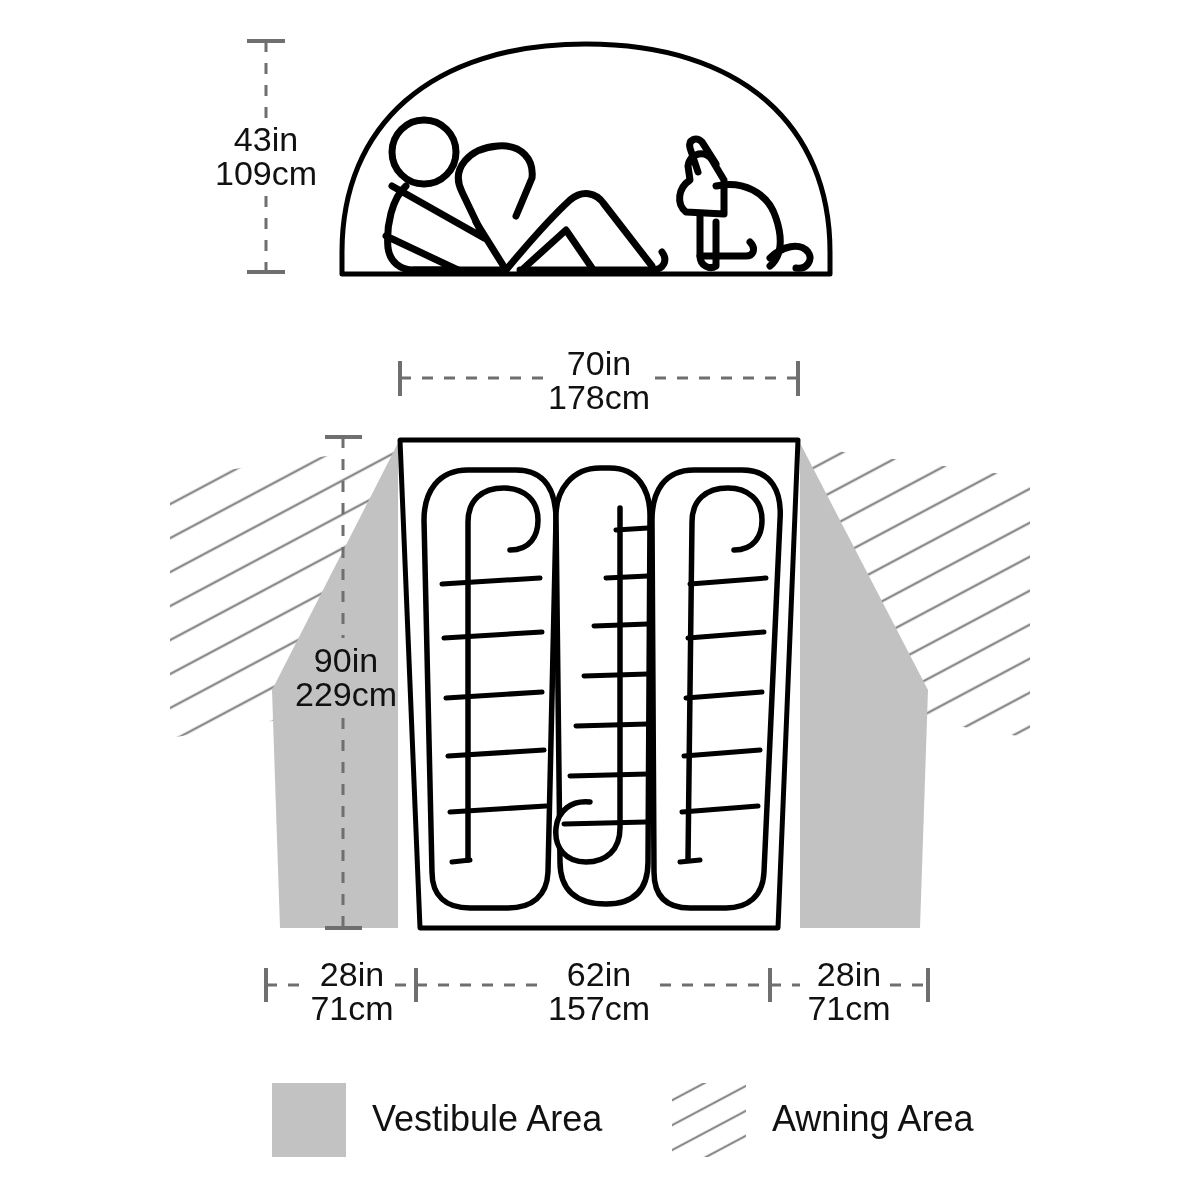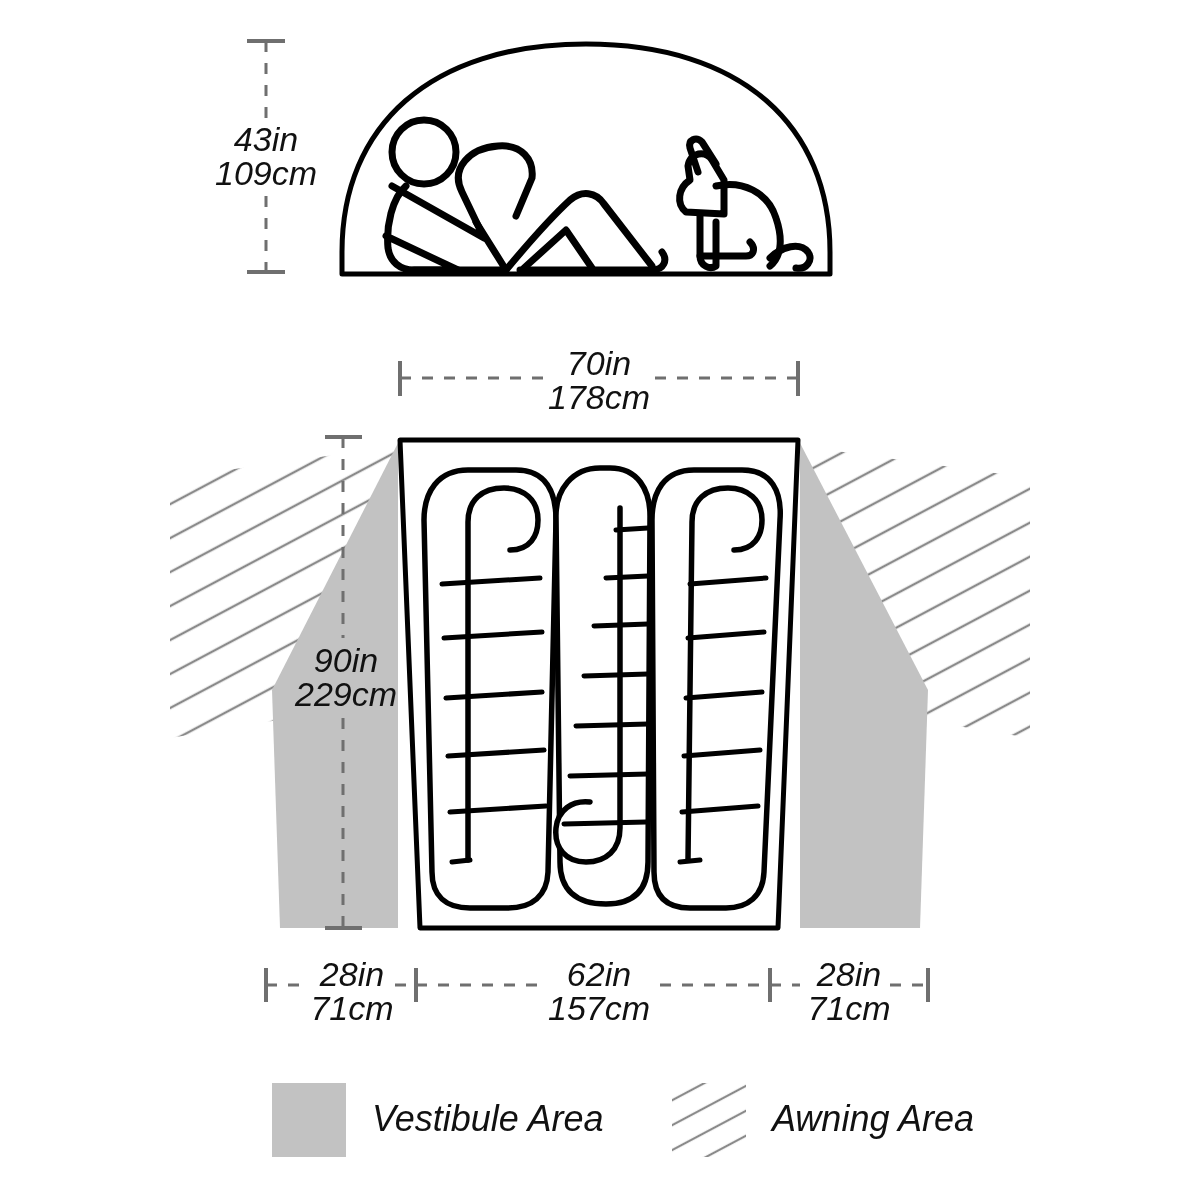--- a/index.html
+++ b/index.html
@@ -11,21 +11,20 @@
     width: 1200px;
     height: 1200px;
     font-family: "Liberation Sans", sans-serif;
     color: #111111;
     overflow: hidden;
   }
   #diagram-root {
     position: relative;
     width: 1104px;
     height: 1200px;
-    font-style: italic;
   }
   svg.spec-svg {
     display: block;
     width: 1200px;
     height: 1200px;
   }
   text {
     font-family: "Liberation Sans", sans-serif;
     fill: #111111;
   }

